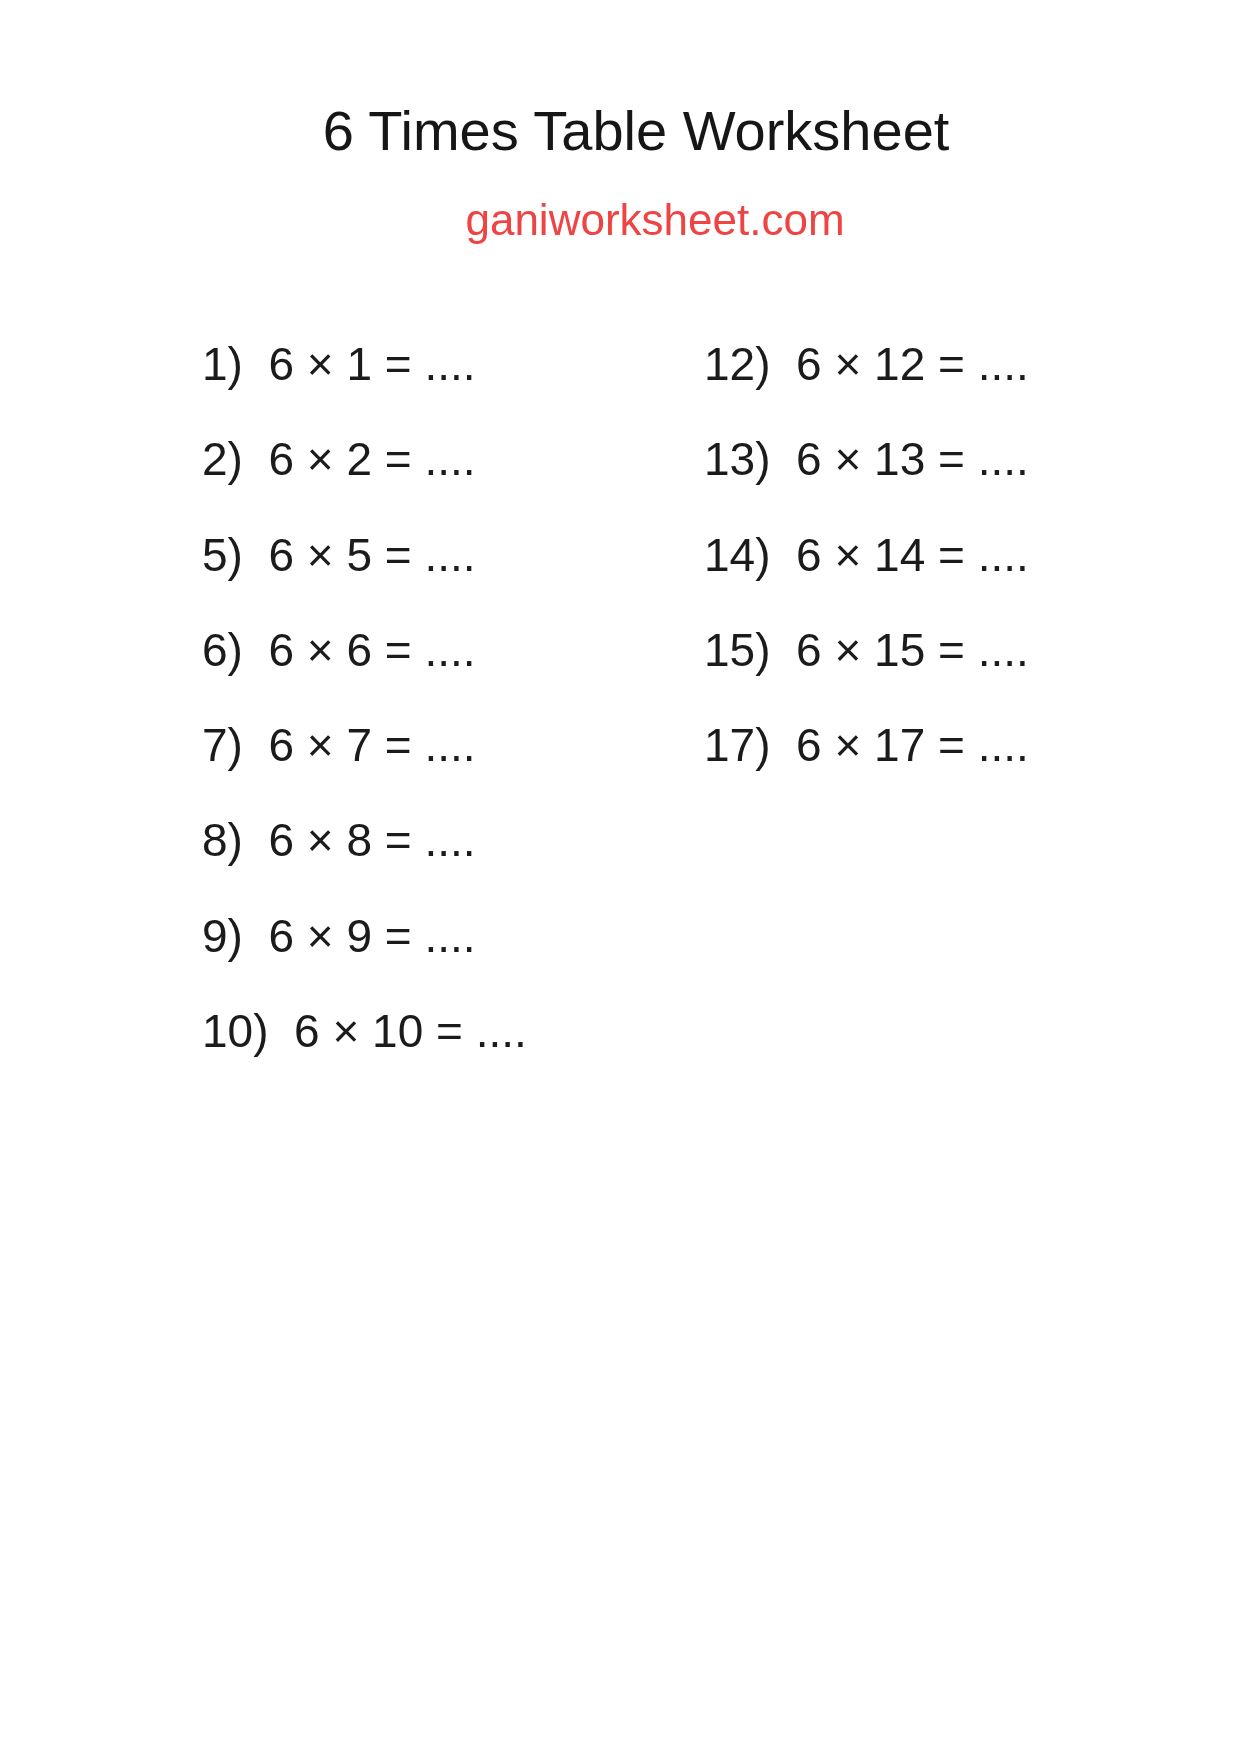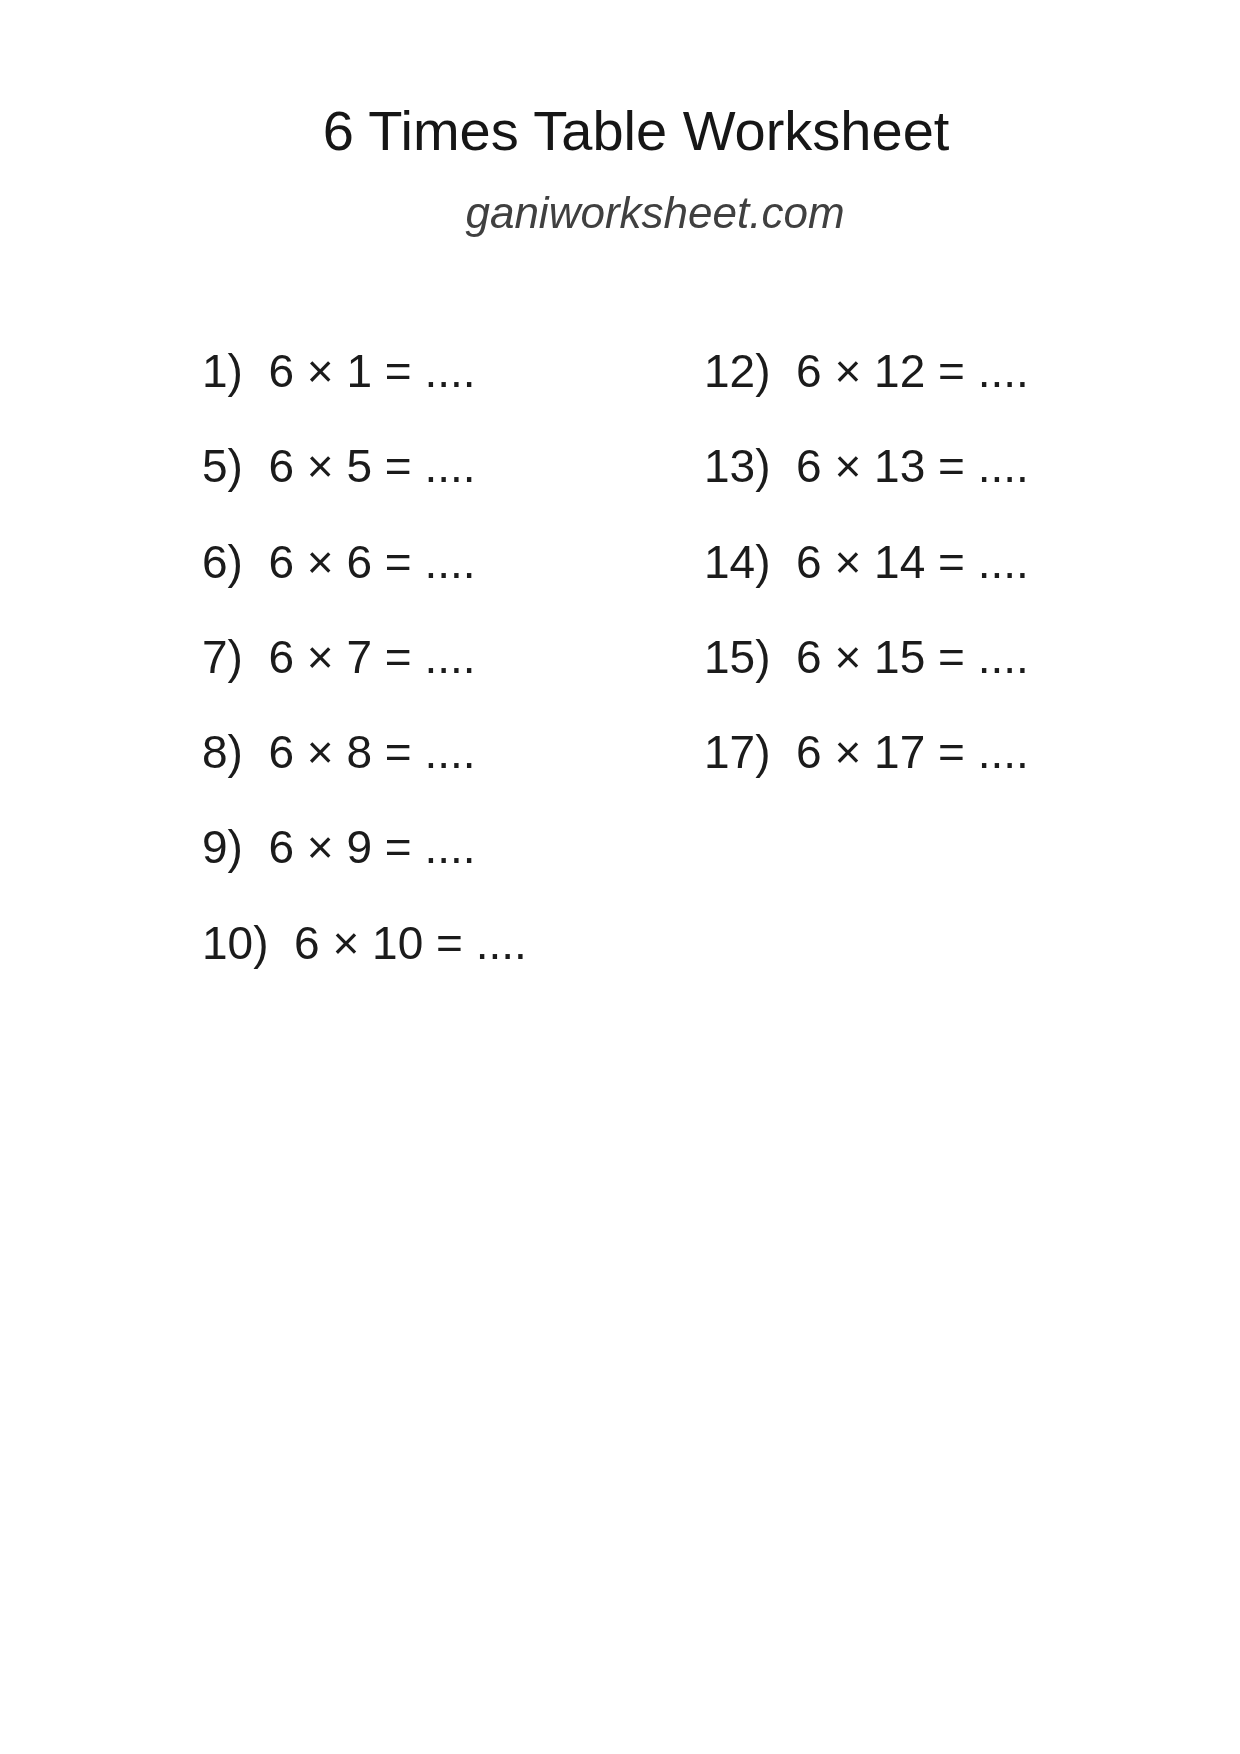--- a/index.html
+++ b/index.html
@@ -18,33 +18,32 @@
     left: 636px;
     transform: translateX(-50%);
     font-size: 56px;
     line-height: 1;
     font-weight: 400;
     color: #161616;
     white-space: nowrap;
   }
   .subtitle {
     position: absolute;
-    top: 191px;
+    top: 198px;
     left: 655px;
     transform: translateX(-50%);
     font-size: 44px;
     line-height: 1;
     font-weight: 400;
-    color: #404040;
+    color: #ef4444;
     white-space: nowrap;
-    font-style: italic;
   }
   .column {
     position: absolute;
-    top: 324px;
+    top: 317px;
   }
   .column-left  { left: 202px; }
   .column-right { left: 704px; }
   .problem-row {
     height: 95.3px;
     line-height: 95.3px;
     font-size: 46px;
     color: #1b1b1b;
     white-space: pre;
   }
@@ -52,20 +51,21 @@
 </head>
 <body>
 
 <div class="page">
 
   <h1 class="title">6 Times Table Worksheet</h1>
   <div class="subtitle">ganiworksheet.com</div>
 
   <div class="column column-left">
     <div class="problem-row">1)  6 × 1 = ....</div>
+    <div class="problem-row">2)  6 × 2 = ....</div>
     <div class="problem-row">5)  6 × 5 = ....</div>
     <div class="problem-row">6)  6 × 6 = ....</div>
     <div class="problem-row">7)  6 × 7 = ....</div>
     <div class="problem-row">8)  6 × 8 = ....</div>
     <div class="problem-row">9)  6 × 9 = ....</div>
     <div class="problem-row">10)  6 × 10 = ....</div>
   </div>
 
   <div class="column column-right">
     <div class="problem-row">12)  6 × 12 = ....</div>

